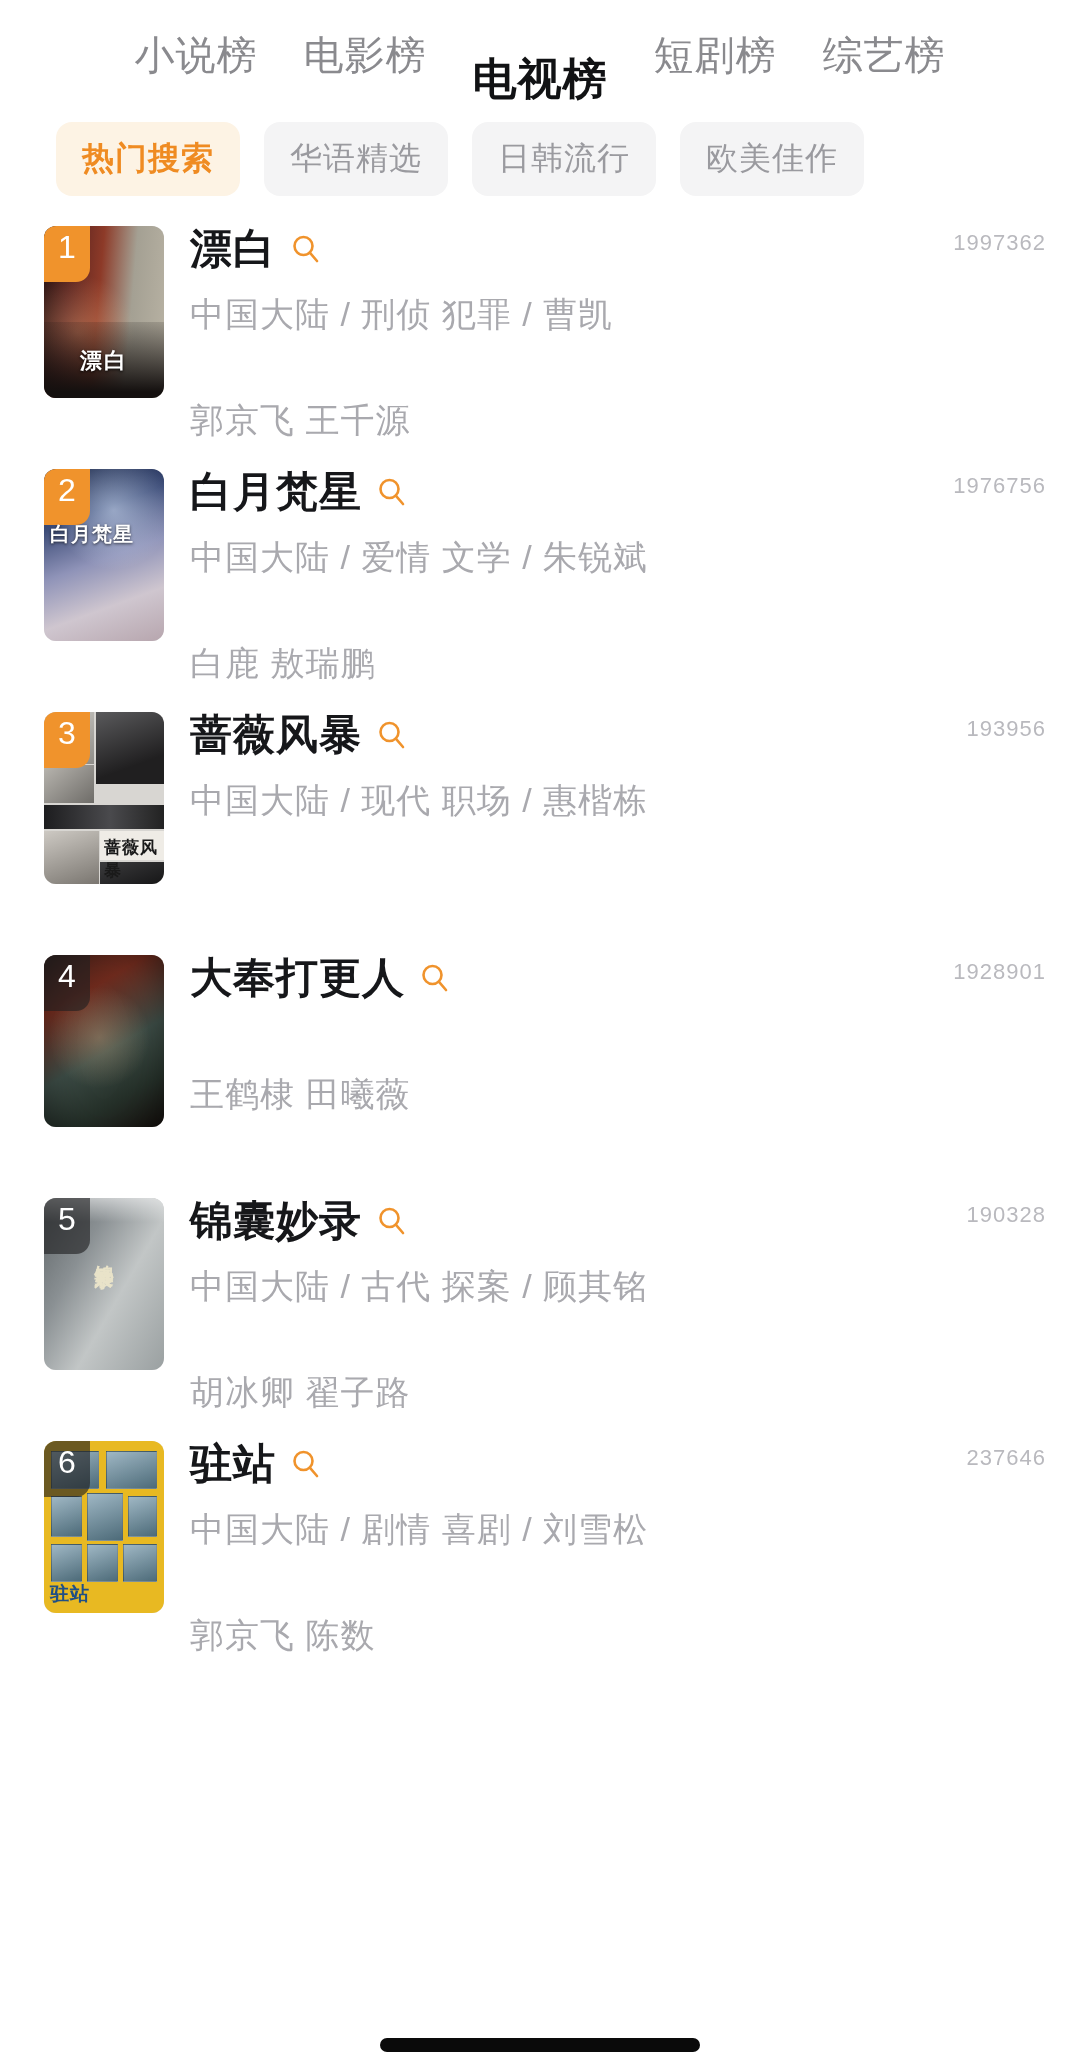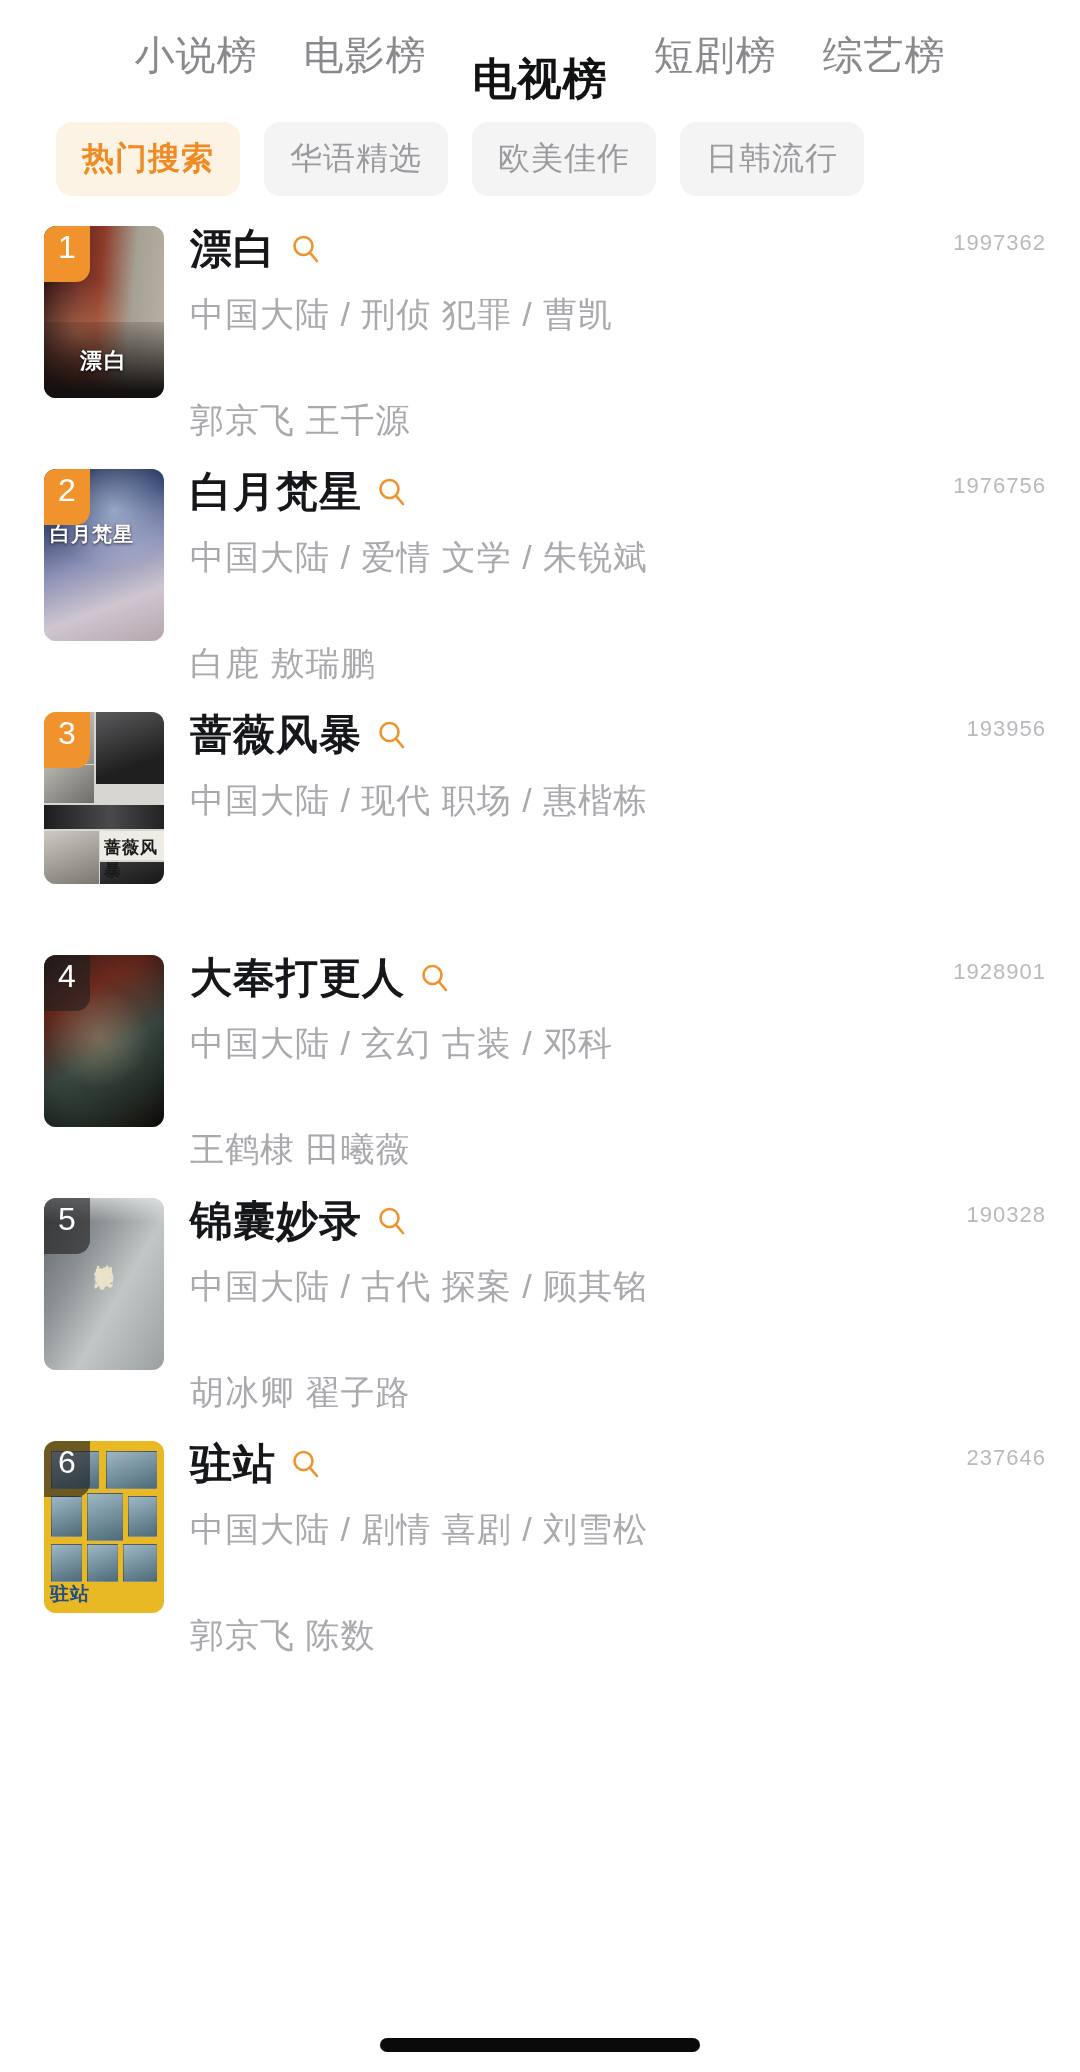--- a/index.html
+++ b/index.html
@@ -182,22 +182,22 @@
     <div class="tab">小说榜</div>
     <div class="tab">电影榜</div>
     <div class="tab active">电视榜</div>
     <div class="tab">短剧榜</div>
     <div class="tab">综艺榜</div>
   </div>
 
   <div class="chips">
     <div class="chip active">热门搜索</div>
     <div class="chip">华语精选</div>
+    <div class="chip">日韩流行</div>
     <div class="chip">欧美佳作</div>
-    <div class="chip">日韩流行</div>
   </div>
 
   <div class="list">
 
     <div class="row">
       <div class="poster">
         <div class="art art-1">
           <span class="ttl">漂白</span>
         </div>
         <div class="badge">1</div>
@@ -280,21 +280,20 @@
       <div class="info">
         <div class="titleline">
           <span class="title">大奉打更人</span>
           <span class="srch">
             <svg viewBox="0 0 32 32">
                 <circle cx="13.5" cy="13" r="9" fill="none" stroke="#f0932c" stroke-width="2.6"></circle>
                 <line x1="19.8" y1="19.6" x2="27" y2="28" stroke="#f0932c" stroke-width="2.6" stroke-linecap="round"></line>
               </svg>
           </span>
         </div>
-        <div class="meta">中国大陆 / 玄幻 古装 / 邓科</div>
         <div class="cast">王鹤棣 田曦薇</div>
       </div>
       <div class="count">1928901</div>
     </div>
 
     <div class="row">
       <div class="poster">
         <div class="art art-5">
           <span class="ttl">锦囊妙录</span>
         </div>

